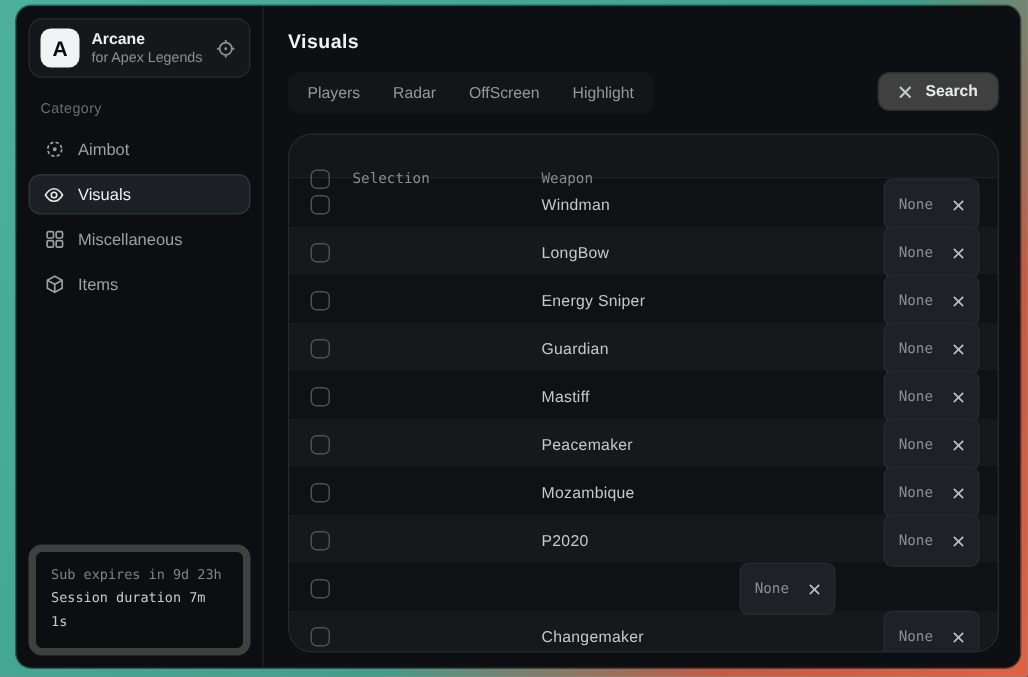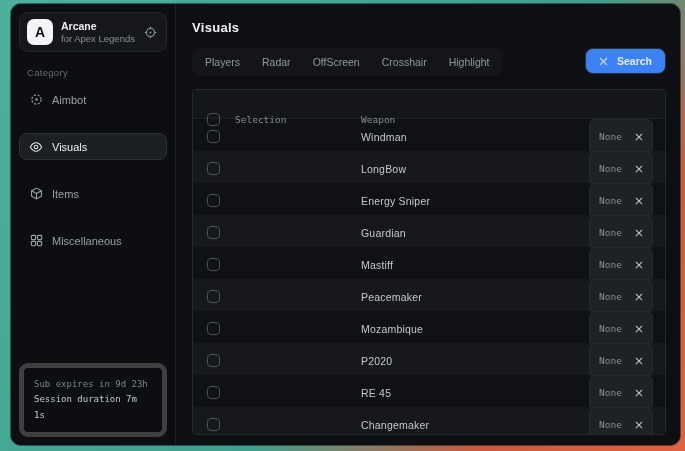--- a/index.html
+++ b/index.html
@@ -30,21 +30,21 @@
     display:flex; align-items:center; justify-content:center;
     color:#0b0d10; font-weight:bold; font-size:14px;
   }
   .brand-text { margin-left:8px; line-height:1.25; }
   .brand-name { font-size:10.5px; font-weight:bold; color:#edeff1; }
   .brand-sub  { font-size:9.5px;  color:#8b9196; }
   .brand-gear { margin-left:auto; display:flex; }
 
   .cat-label { margin:15px 0 8px 8px; font-size:9.5px; color:#676d73; letter-spacing:.3px; }
 
-  .nav { display:flex; flex-direction:column; gap:20px; }
+  .nav { display:flex; flex-direction:column; gap:3px; }
   .nav-item {
     height:27px; display:flex; align-items:center; gap:9px; padding:0 9px;
     border:1px solid transparent; border-radius:8px; cursor:default;
   }
   .nav-item .nav-label { font-size:11px; color:#9aa0a6; }
   .nav-item.active { background:#1c1f24; border-color:#2f3338; }
   .nav-item.active .nav-label { color:#eef0f2; }
   .nav-icon { width:14px; height:14px; display:flex; align-items:center; justify-content:center; }
   .nav-icon svg { stroke:#9aa0a6; }
   .nav-item.active .nav-icon svg { stroke:#e8eaec; }
@@ -61,26 +61,26 @@
   .main { flex:1; display:flex; flex-direction:column; padding:16px 14px 10px 16px; background:#0d0f12; }
   .page-title { font-size:13px; font-weight:bold; color:#f0f2f4; letter-spacing:.3px; }
 
   .toolbar { margin-top:13px; display:flex; align-items:flex-start; }
   .tab-strip { display:inline-flex; align-items:center; background:#141518; border-radius:8px; padding:3px; gap:2px; }
   .tab { padding:5px 10px; font-size:10.5px; color:#92989e; border-radius:6px; cursor:default; white-space:nowrap; }
   .tab.active { background:#2b2e33; color:#ffffff; font-weight:600; }
 
   .search-btn {
     margin-left:auto; height:26px; display:flex; align-items:center; gap:9px;
-    background:#3b82f6; border:1px solid #2c3035; border-radius:8px; padding:0 13px;
+    background:#404040; border:1px solid #2c3035; border-radius:8px; padding:0 13px;
     font-size:10.5px; font-weight:600; color:#e8eaec; cursor:default;
   }
 
   
-  .table { margin-top:13px; border:1px solid #25282d; border-radius:4px; overflow:hidden; }
+  .table { margin-top:13px; border:1px solid #25282d; border-radius:16px; overflow:hidden; }
   .trow { display:grid; grid-template-columns:36px 132px 1fr 96px; align-items:center; }
   .thead { height:29px; background:#14161a; border-bottom:1px solid #1e2126;
            font-family:"DejaVu Sans Mono", monospace; font-size:9.5px; color:#868c92; }
   .tr { height:32px; }
   .tr:nth-child(even) { background:#16181c; }
   .tr:nth-child(odd)  { background:#0f1114; }
   .cell-check { display:flex; justify-content:flex-end; padding-right:9px; }
   .checkbox { width:13px; height:13px; border:1.5px solid #4c5157; border-radius:4px; background:transparent; }
   .cell-sel { padding-left:6px; }
   .cell-weapon { font-size:10.5px; color:#c4c9cd; letter-spacing:.2px; }
@@ -135,39 +135,39 @@
                 <path d="M1.5 8 C3.5 4.6 6 3.2 8 3.2 C10 3.2 12.5 4.6 14.5 8 C12.5 11.4 10 12.8 8 12.8 C6 12.8 3.5 11.4 1.5 8 Z"></path>
                 <circle cx="8" cy="8" r="2.1"></circle>
               </svg>
             </span>
     <span class="nav-label">Visuals</span>
   </div>
 
   <div class="nav-item">
     <span class="nav-icon">
               <svg width="13" height="13" viewBox="0 0 14 14" fill="none" stroke-width="1.2">
-                <path d="M7 1.2 L12.3 4.1 V9.9 L7 12.8 L1.7 9.9 V4.1 Z"></path>
-                <path d="M1.7 4.1 L7 7 L12.3 4.1 M7 7 V12.8"></path>
-              </svg>
-            </span>
-    <span class="nav-label">Items</span>
-  </div>
-
-  <div class="nav-item">
-    <span class="nav-icon">
-              <svg width="13" height="13" viewBox="0 0 14 14" fill="none" stroke-width="1.2">
                 <rect x="1.5" y="1.5" width="4.6" height="4.6" rx="1"></rect>
                 <rect x="8" y="1.5" width="4.6" height="4.6" rx="1"></rect>
                 <rect x="1.5" y="8" width="4.6" height="4.6" rx="1"></rect>
                 <rect x="8" y="8" width="4.6" height="4.6" rx="1"></rect>
               </svg>
             </span>
     <span class="nav-label">Miscellaneous</span>
   </div>
 
+  <div class="nav-item">
+    <span class="nav-icon">
+              <svg width="13" height="13" viewBox="0 0 14 14" fill="none" stroke-width="1.2">
+                <path d="M7 1.2 L12.3 4.1 V9.9 L7 12.8 L1.7 9.9 V4.1 Z"></path>
+                <path d="M1.7 4.1 L7 7 L12.3 4.1 M7 7 V12.8"></path>
+              </svg>
+            </span>
+    <span class="nav-label">Items</span>
+  </div>
+
 </div>
 
       <div class="sidebar-spacer"></div>
 
       <div class="session-card">
         <div class="session-line1">Sub expires in 9d 23h</div>
         <div class="session-line2">Session duration 7m 1s</div>
       </div>
     </div>
 
@@ -176,21 +176,20 @@
 
       <div class="toolbar">
         <div class="tab-strip">
   <div class="tab">Players</div>
 
   <div class="tab">Radar</div>
 
   <div class="tab">OffScreen</div>
 
 
-  <div class="tab">Crosshair</div>
 
   <div class="tab">Highlight</div>
 </div>
         <button class="search-btn">
           <span class="x-icon">
             <svg width="9" height="9" viewBox="0 0 9 9" stroke="#c6cbd0" stroke-width="1.4">
               <path d="M1 1 L8 8 M8 1 L1 8"></path>
             </svg>
           </span>
           <span>Search</span>
@@ -349,21 +348,20 @@
         </span>
       </span>
     </div>
   </div>
 
   <div class="trow tr">
     <div class="cell-check">
       <span class="checkbox"></span>
     </div>
     <div class="cell-sel"></div>
-    <div class="cell-weapon">RE 45</div>
     <div class="cell-skin">
       <span class="skin-badge">
         <span class="skin-value">None</span>
         <span class="x-icon">
           <svg width="8" height="8" viewBox="0 0 9 9" stroke="#b9bec3" stroke-width="1.3">
             <path d="M1 1 L8 8 M8 1 L1 8"></path>
           </svg>
         </span>
       </span>
     </div>

